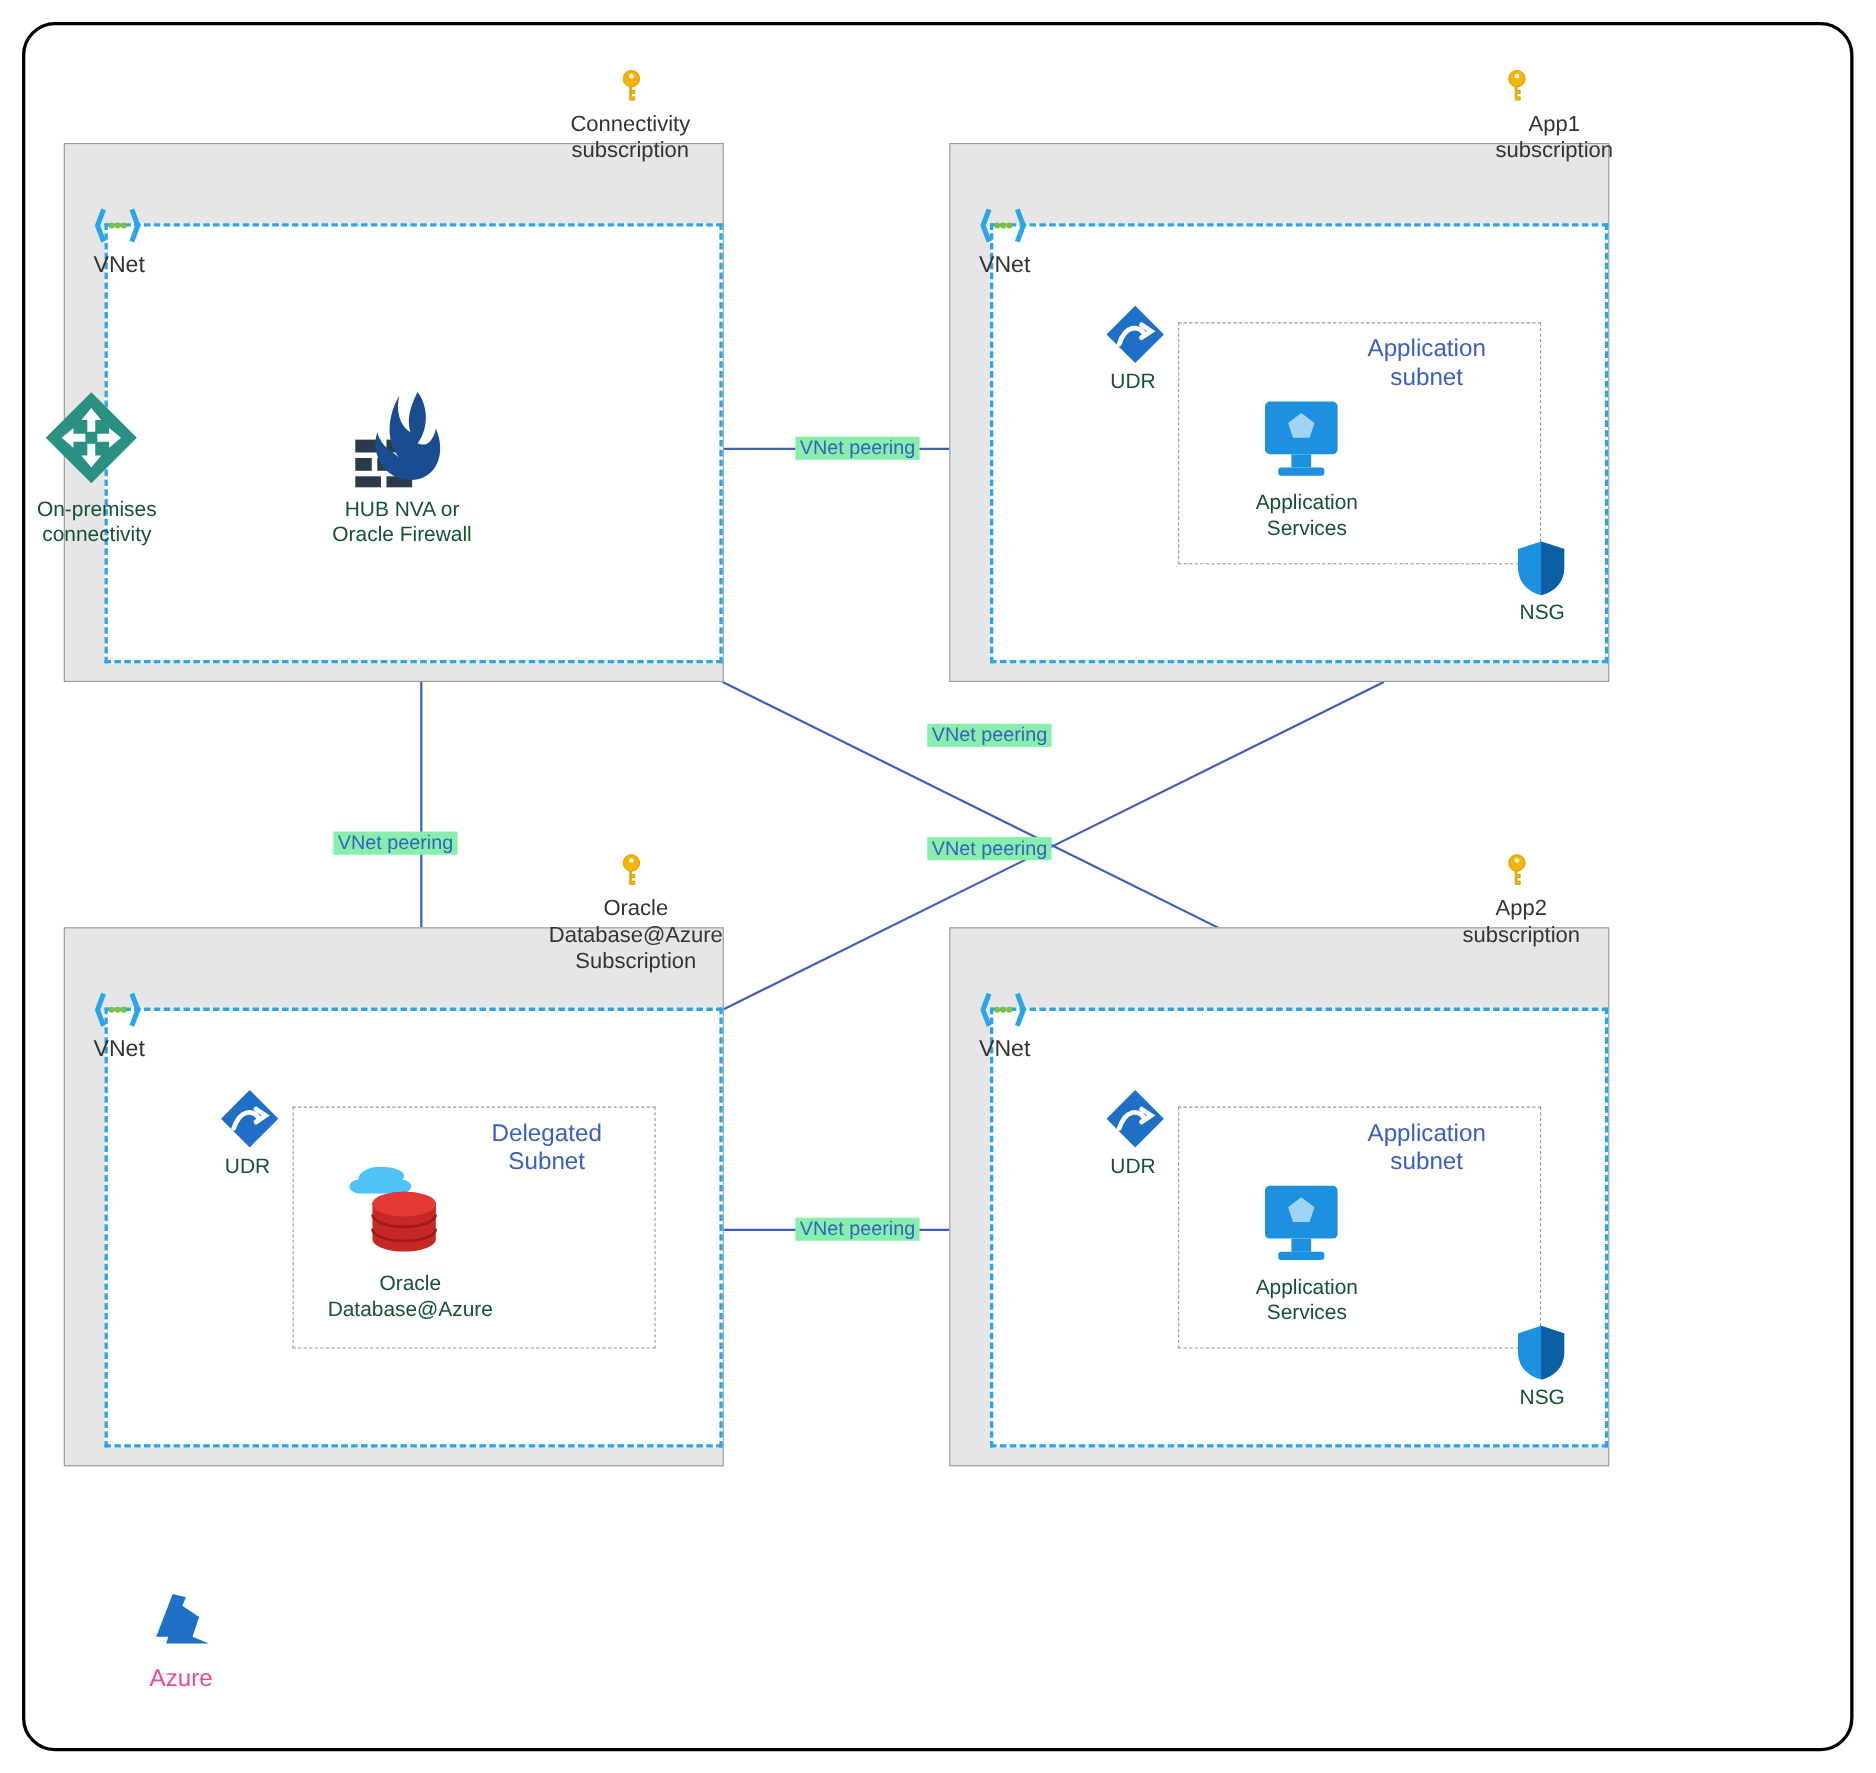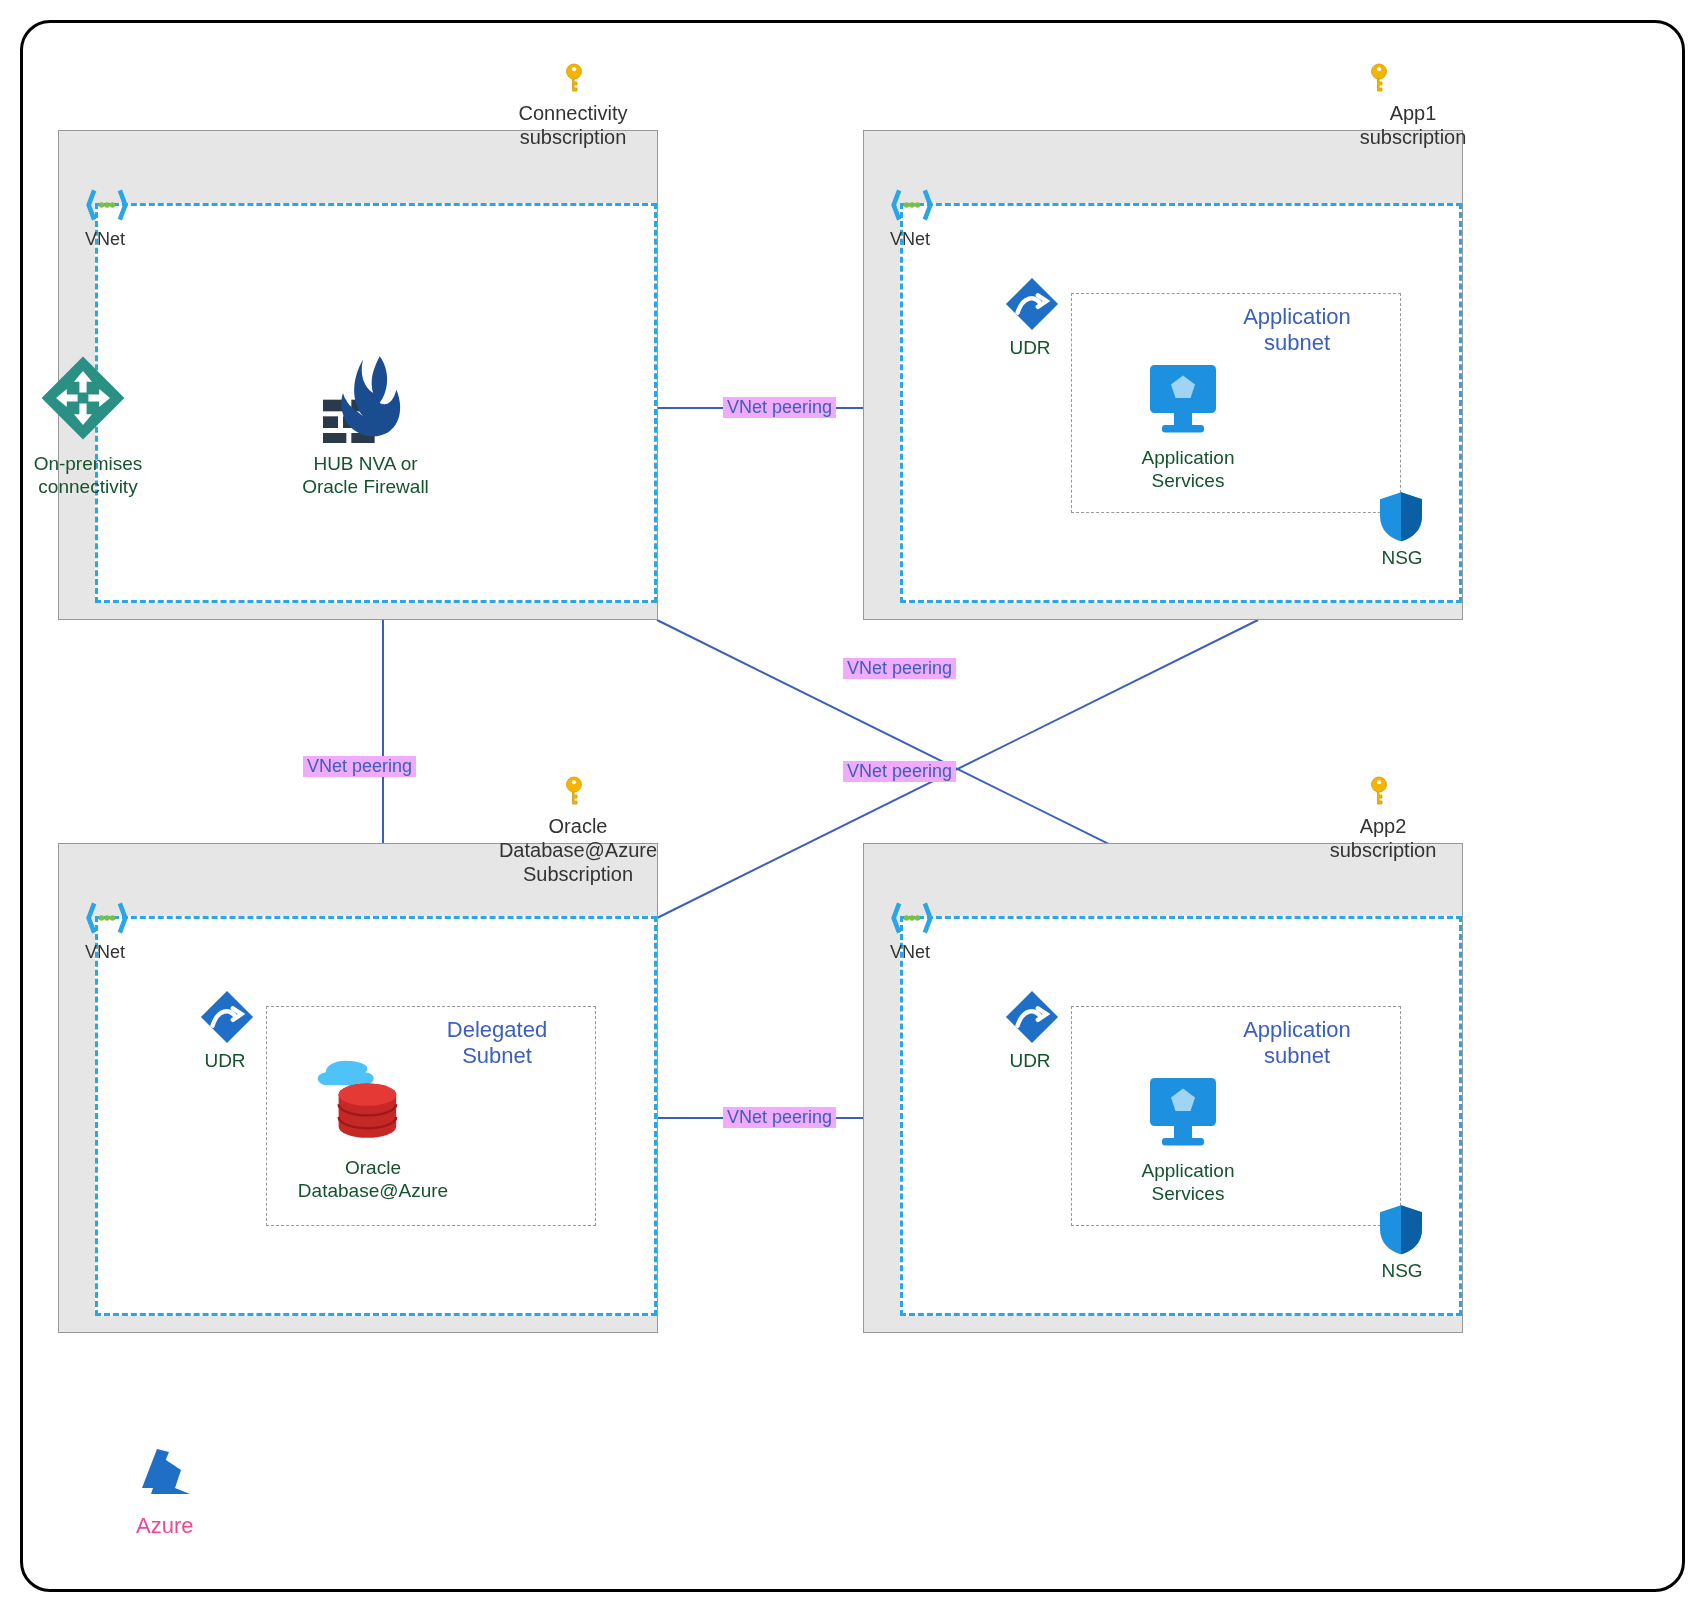--- a/index.html
+++ b/index.html
@@ -35,21 +35,21 @@
     width: 36px;
     height: 36px;
   }
   .vnet-box {
     position: absolute;
     border: 3px dashed #29a5e8;
     background: #fff;
   }
   .vnet-label {
     position: absolute;
-    font-size: 18px;
+    font-size: 21px;
     color: #333;
   }
   .subnet-box {
     position: absolute;
     border: 1px dashed #999;
     background: #fff;
   }
   .subnet-label {
     font-size: 22px;
     color: #3b5fc0;
@@ -61,21 +61,21 @@
     font-size: 19px;
     text-align: center;
     color: #14532d;
     line-height: 1.2;
   }
   .connector-label {
     position: absolute;
     font-size: 18px;
     color: #3b5fc0;
     text-align: center;
-    background: #f0abfc;
+    background: #86efac;
     padding: 0 4px;
   }
   .azure-label {
     position: absolute;
     font-size: 22px;
     color: #ec4899;
     margin-left: 13px;
   }
   svg.abs { position: absolute; overflow: visible; }
 </style>

